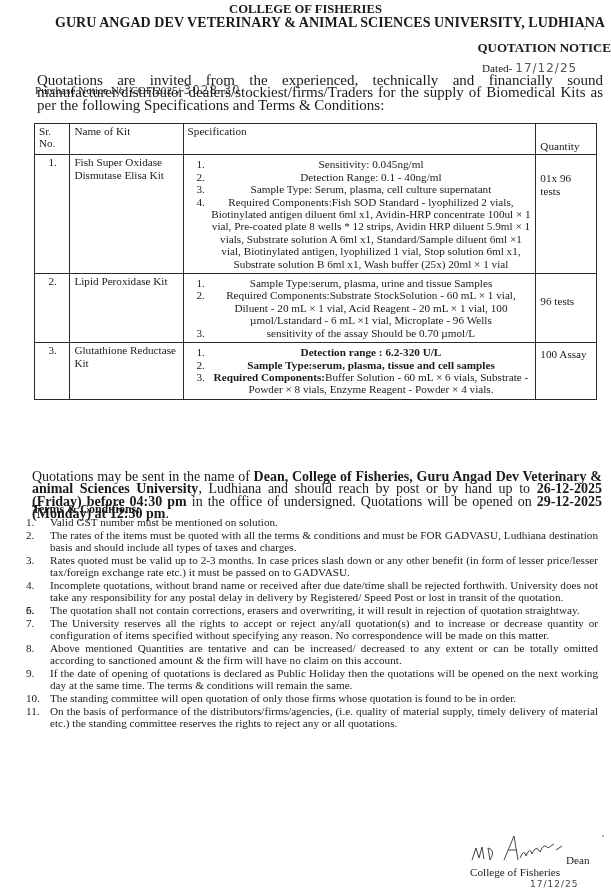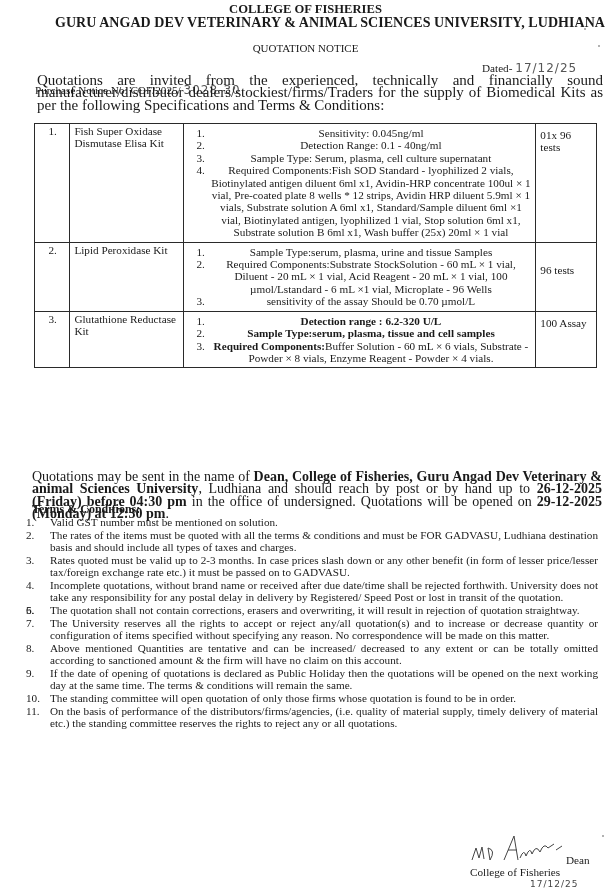--- a/index.html
+++ b/index.html
@@ -4,38 +4,38 @@
 <style>
   html, body { margin: 0; padding: 0; background: #ffffff; }
   body {
     width: 611px; height: 889px; overflow: hidden; position: relative;
     font-family: "Liberation Serif", "DejaVu Serif", serif;
     color: #1a1a1a; font-size: 11.2px; line-height: 12.6px;
   }
   .page { position: absolute; left: 0; top: 0; width: 611px; height: 889px; }
   .hdr1 { position: absolute; left: 0; width: 611px; top: 2px; text-align: center; font-weight: bold; font-size: 12.6px; line-height: 14px; }
   .hdr2 { position: absolute; left: 55px; top: 16px; font-weight: bold; font-size: 14px; line-height: 14px; letter-spacing: 0.05px; white-space: nowrap; }
-  .title { position: absolute; left: 0; width: 611px; top: 42px; text-align: center; font-weight: normal; font-size: 11px; }
+  .title { position: absolute; left: 0; width: 611px; top: 42px; text-align: right; font-weight: bold; font-size: 13px; }
   .pn { position: absolute; left: 35px; top: 48px; font-size: 11.2px; white-space: nowrap; margin-top: 36px; }
   .hand { font-family: "DejaVu Sans", sans-serif; font-size: 12px; color: #555; letter-spacing: 1px; font-weight: normal; }
   .dated { position: absolute; left: 482px; top: 62px; font-size: 11.2px; white-space: nowrap; }
   .intro { position: absolute; left: 37px; top: 74px; width: 566px; text-align: justify; font-size: 15px; line-height: 12.4px; }
 
   table.kits { position: absolute; left: 34px; top: 123px; width: 563px; border-collapse: collapse; table-layout: fixed; font-size: 11.2px; line-height: 12.4px; }
   table.kits td, table.kits th { border: 1.2px solid #2a2a2a; vertical-align: top; padding: 1px 3px 1px 4px; font-weight: normal; text-align: left; }
   table.kits th { padding-top: 1px; padding-bottom: 2px; }
   .c-sr { width: 35px; }
   .c-name { width: 112px; }
   .c-spec { width: 349px; }
   .c-qty { width: 60px; }
   .sr-val { text-align: center; display: block; }
   ol.spec { margin: 2px 0 2px 0; padding-left: 20px; }
   ol.spec li { padding-left: 2px; text-align: center; }
   .qty-th { padding-top: 16px !important; }
-  .qty-val { display: block; margin-top: 4px; }
+  .qty-val { display: block; margin-top: 16px; }
   .b { font-weight: bold; }
 
   .notice { position: absolute; left: 32px; top: 471px; width: 570px; text-align: justify; font-size: 14px; line-height: 12.4px; }
   .tc-head { position: absolute; left: 32px; top: 503px; font-weight: bold; font-size: 12px; }
   ol.terms { position: absolute; left: 24px; top: 516px; width: 574px; margin: 0; padding: 0; list-style: none; font-size: 11.2px; line-height: 12.3px; }
   ol.terms li { position: relative; padding-left: 26px; text-align: justify; margin-bottom: 0.5px; }
   ol.terms li .num { position: absolute; left: 2px; top: 0; }
 
   .sig { position: absolute; left: 470px; top: 838px; width: 140px; height: 50px; }
   .sig-scribble { position: absolute; left: 0; top: -8px; }
@@ -65,20 +65,26 @@
   <div class="intro">Quotations are invited from the experienced, technically and financially sound manufacturer/distributor dealers/stockiest/firms/Traders for the supply of Biomedical Kits as per the following Specifications and Terms &amp; Conditions:</div>
 
   <table class="kits">
     <colgroup>
       <col class="c-sr">
         <col class="c-name">
         <col class="c-spec">
         <col class="c-qty">
     </colgroup>
     <tbody>
+        <tr>
+      <th>Sr. No.</th>
+      <th>Name of Kit</th>
+      <th>Specification</th>
+      <th class="qty-th">Quantity</th>
+    </tr>
     <tr>
       <td>
             <span class="sr-val">1.</span>
           </td>
       <td>Fish Super Oxidase Dismutase Elisa Kit</td>
       <td>
         <ol class="spec">
           <li>Sensitivity: 0.045ng/ml</li>
           <li>Detection Range: 0.1 - 40ng/ml</li>
           <li>Sample Type: Serum, plasma, cell culture supernatant</li>

